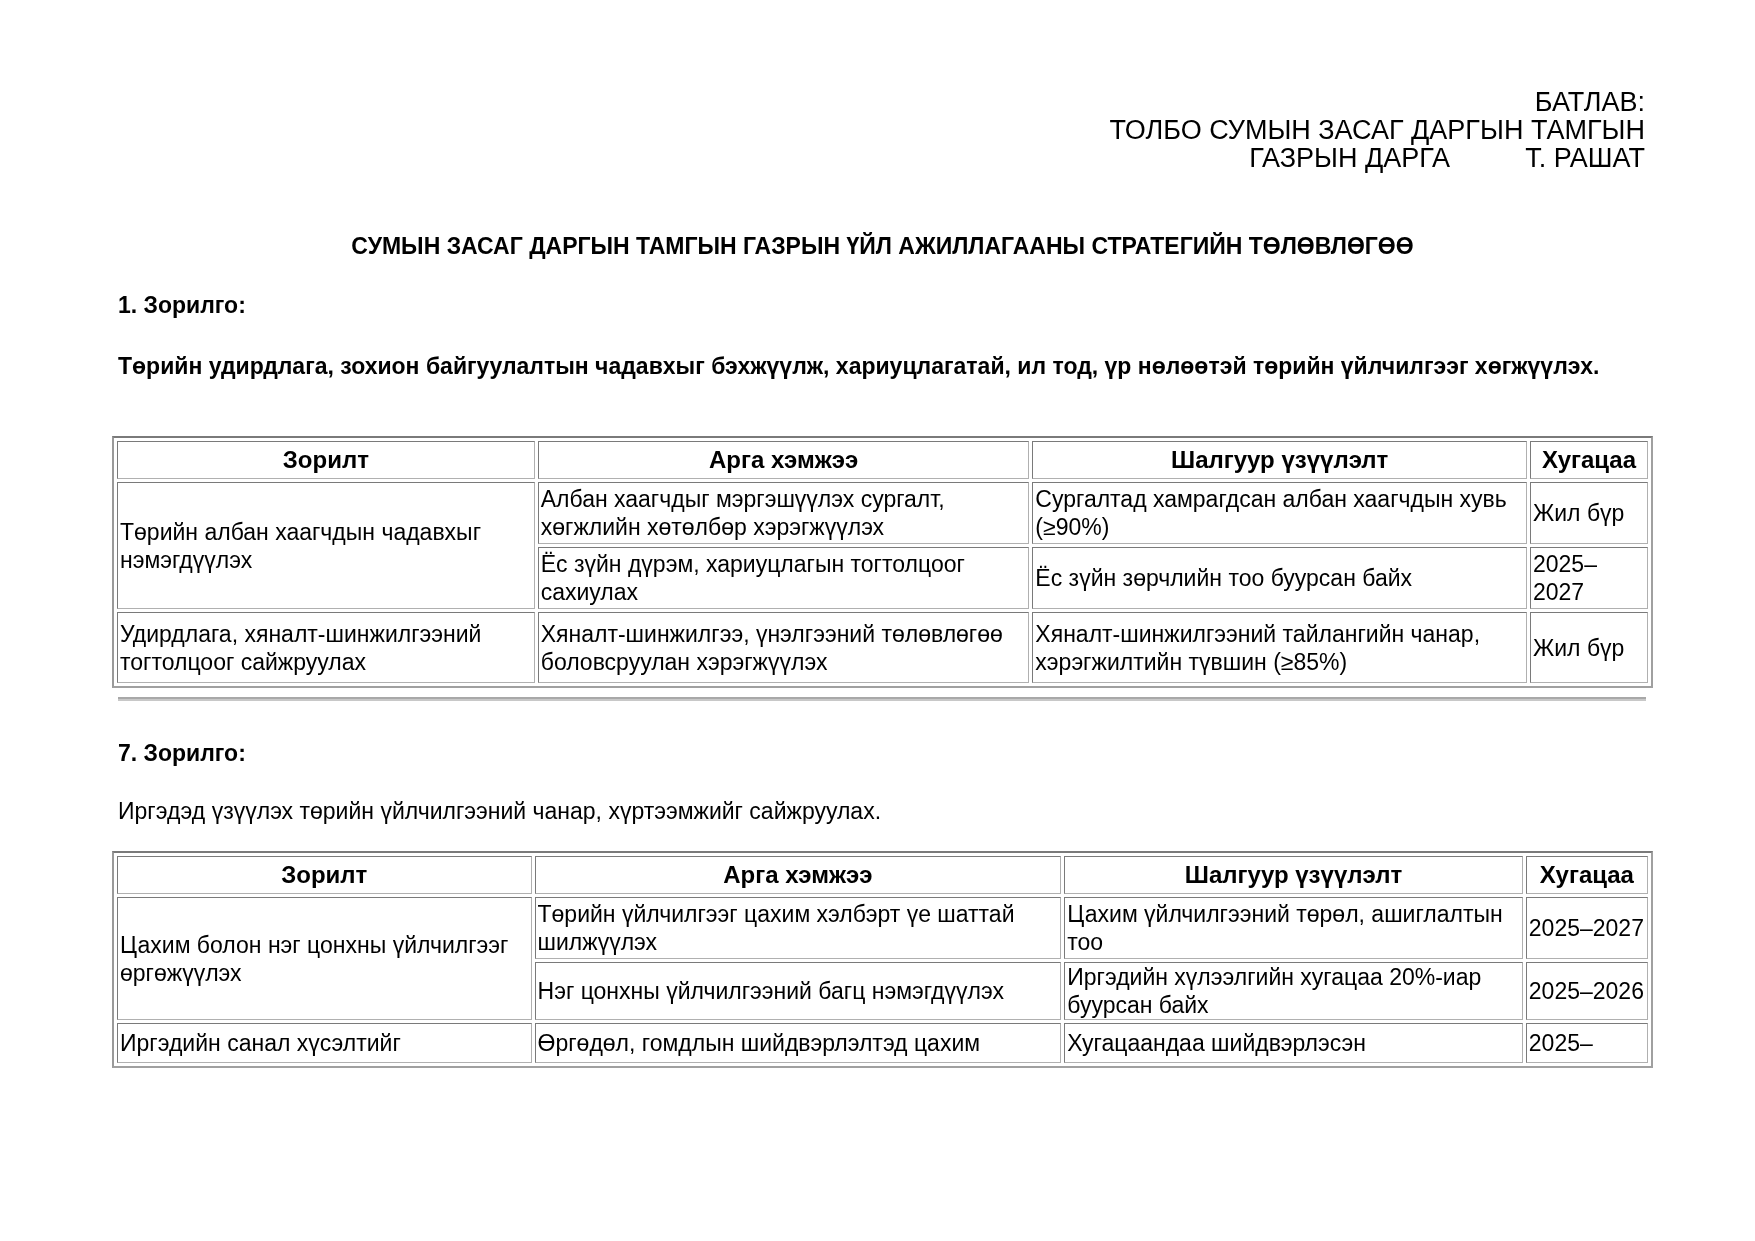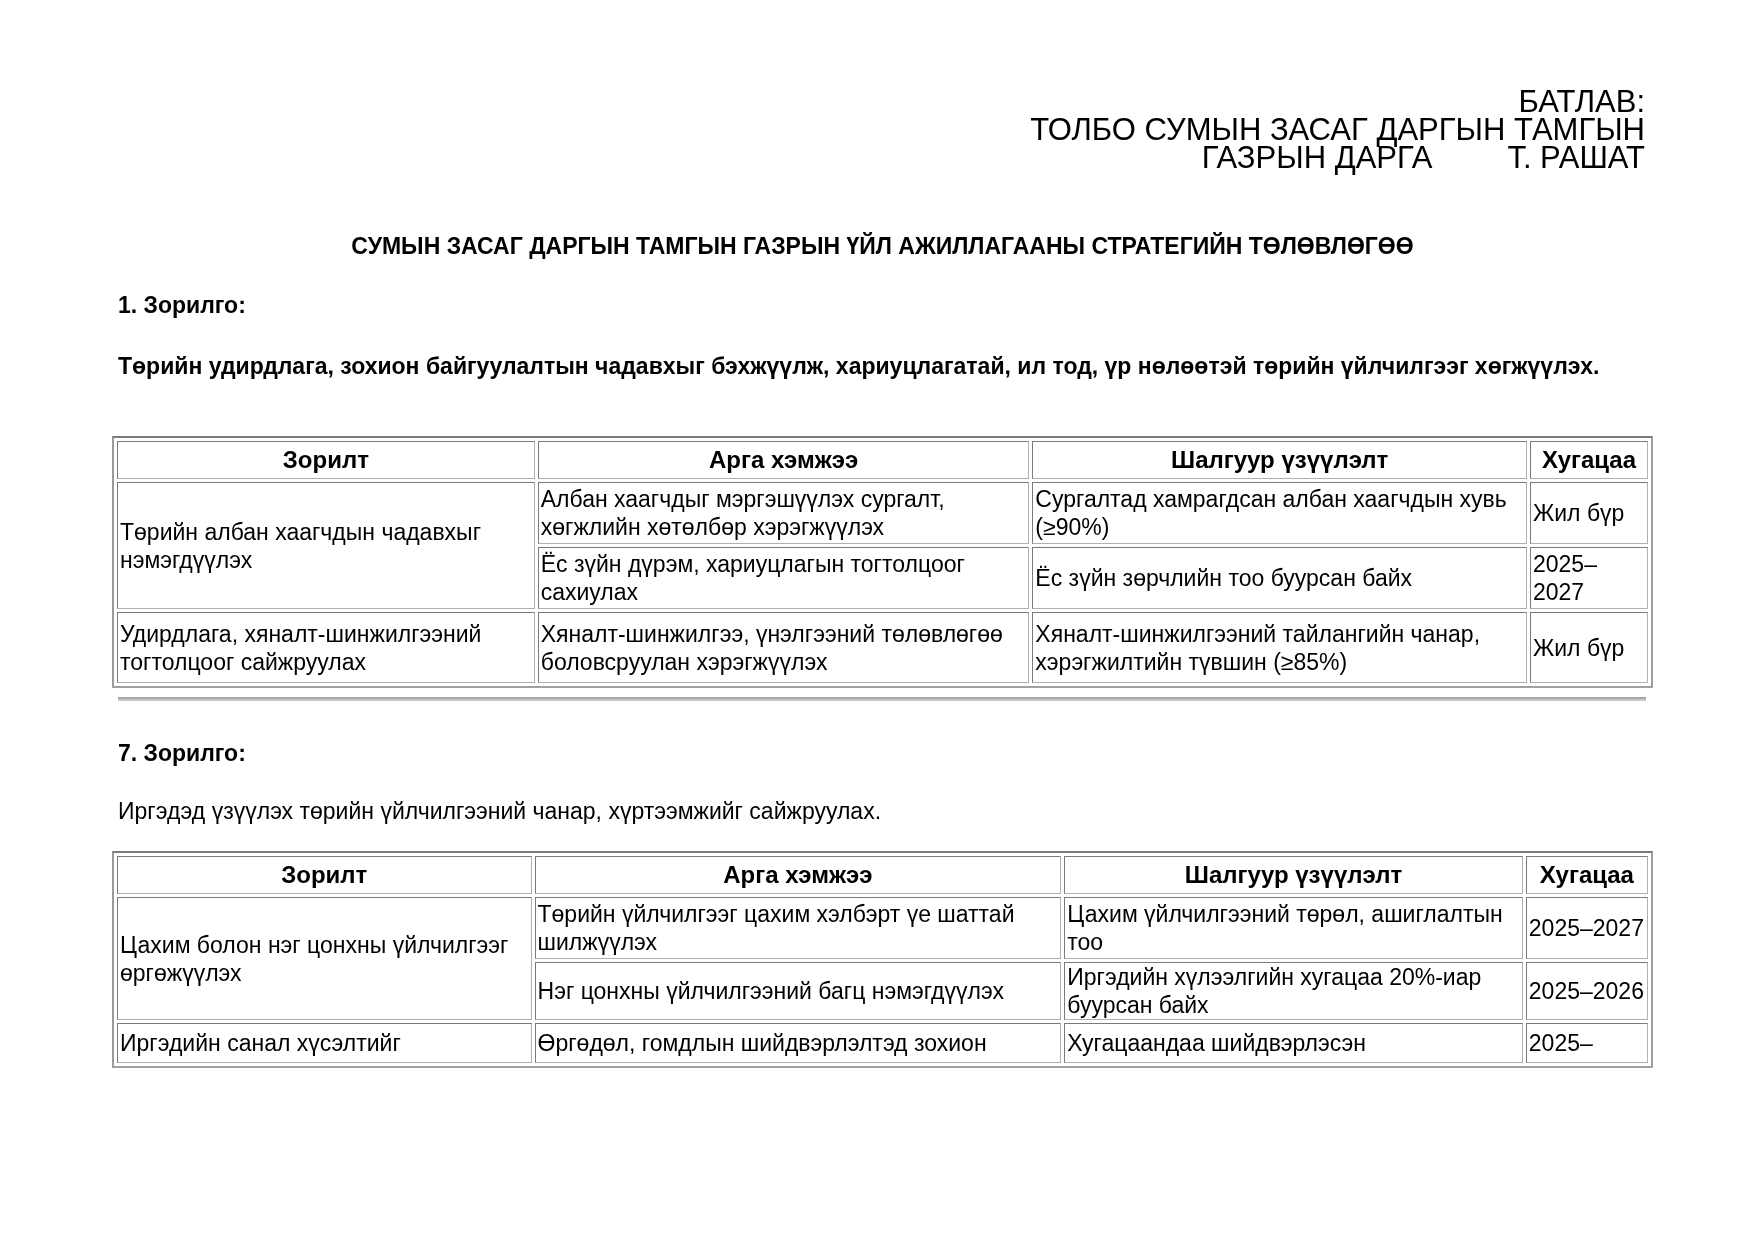--- a/index.html
+++ b/index.html
@@ -2,21 +2,21 @@
 <html><head>
 <meta charset="utf-8">
 <style>
   html, body { margin: 0; padding: 0; background: #ffffff; }
   body {
     width: 1755px; height: 1241px; position: relative; overflow: hidden;
     font-family: "Liberation Sans", sans-serif; color: #000;
   }
   .approve {
     position: absolute; right: 110px; top: 88px; text-align: right;
-    font-size: 31px; line-height: 28px;
+    font-size: 27px; line-height: 28px;
   }
   .approve .sig { display: flex; justify-content: flex-end; gap: 75px; }
   .doc-title {
     position: absolute; left: 0; right: 0; top: 233px; text-align: center;
     font-size: 23px; font-weight: bold; padding-left: 10px;
   }
   .goal-heading {
     position: absolute; left: 118px; font-size: 23px; font-weight: bold;
   }
   .goal-text {
@@ -121,18 +121,18 @@
     <td>Цахим үйлчилгээний төрөл, ашиглалтын тоо</td>
     <td>2025–2027</td>
   </tr>
   <tr style="height:46px;margin-left:12px;">
     <td>Нэг цонхны үйлчилгээний багц нэмэгдүүлэх</td>
     <td>Иргэдийн хүлээлгийн хугацаа 20%-иар буурсан байх</td>
     <td>2025–2026</td>
   </tr>
   <tr style="height:40px;">
     <td>Иргэдийн санал хүсэлтийг</td>
-    <td>Өргөдөл, гомдлын шийдвэрлэлтэд зохион</td>
+    <td>Өргөдөл, гомдлын шийдвэрлэлтэд цахим</td>
     <td>Хугацаандаа шийдвэрлэсэн</td>
     <td>2025–</td>
   </tr>
 </tbody>
   </table>
 
 </body></html>

